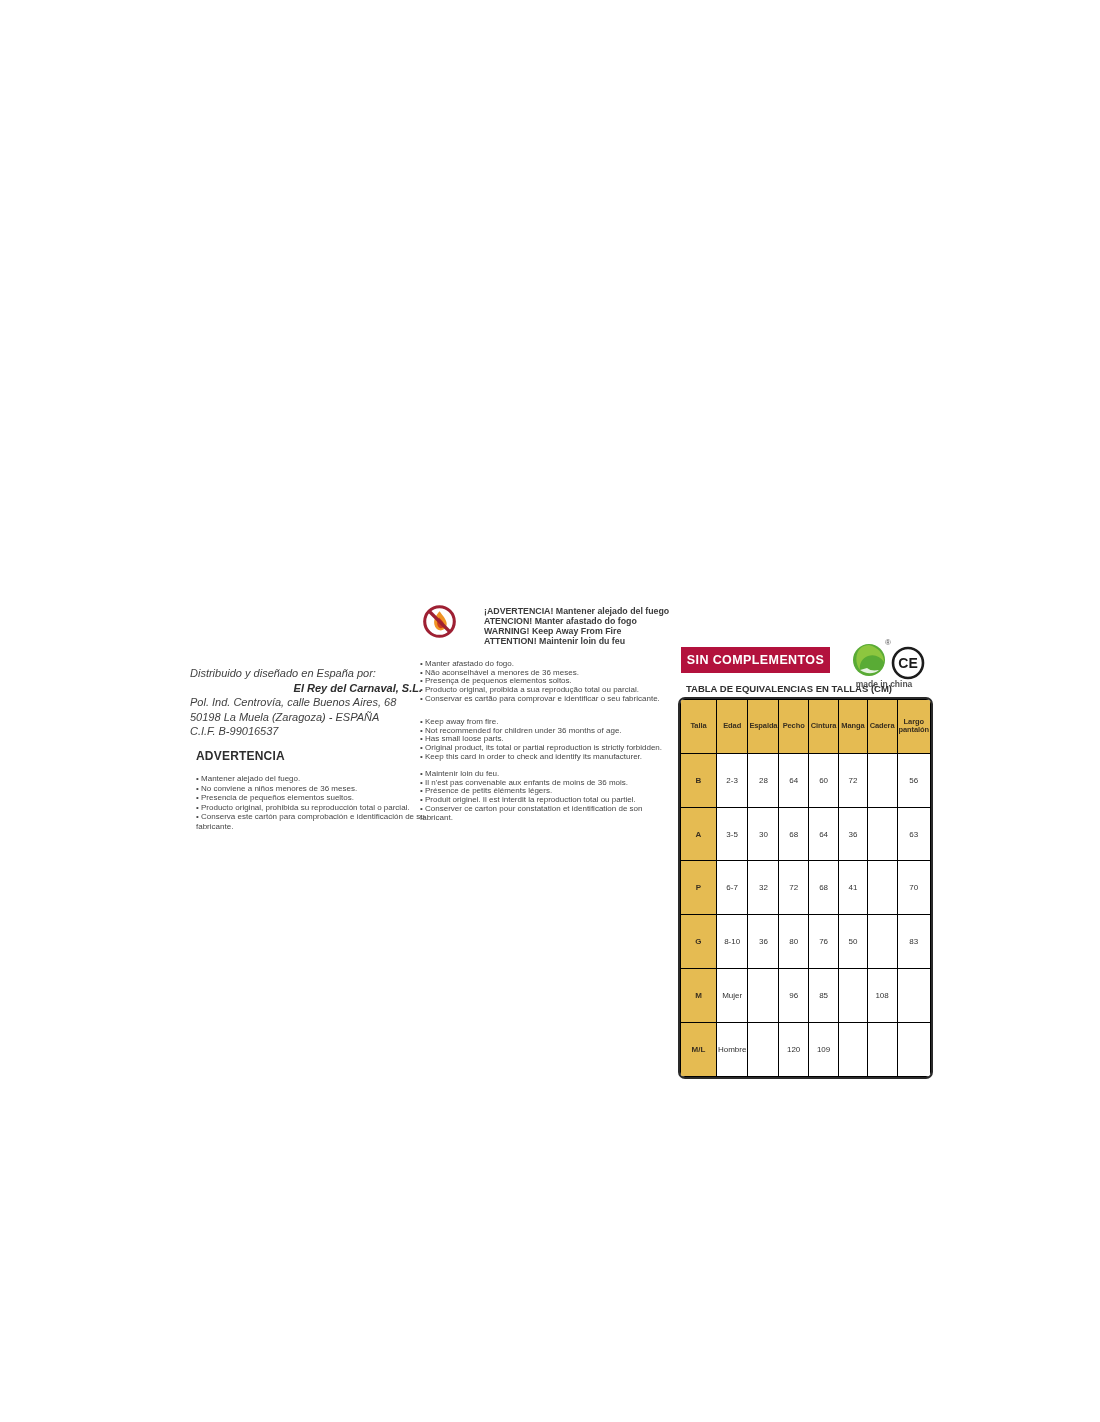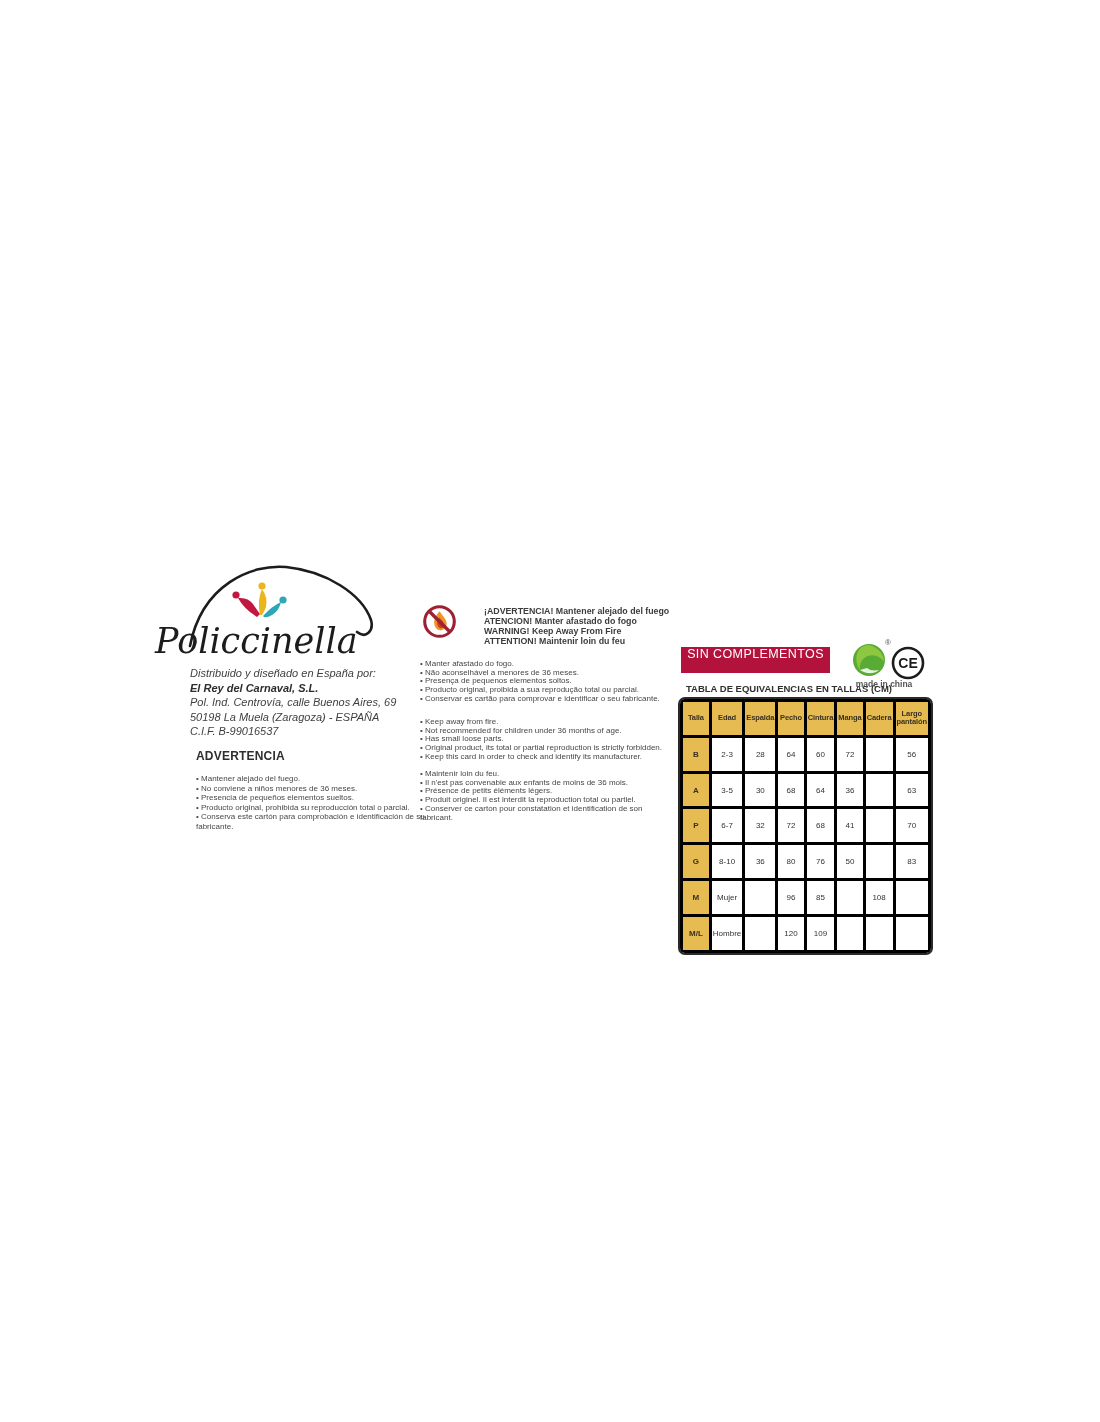--- a/index.html
+++ b/index.html
@@ -3,77 +3,61 @@
 <meta charset="utf-8">
 <style>
   html,body{margin:0;padding:0;background:#ffffff;}
   .page{position:relative;width:1100px;height:1422px;background:#ffffff;overflow:hidden;
         font-family:"Liberation Sans",sans-serif;color:#474747;}
   .abs{position:absolute;}
 
   
   .logo{left:150px;top:556px;width:238px;height:110px;}
   .distributor{left:190px;top:666px;width:232px;font-size:11px;line-height:14.6px;color:#3f3f3f;font-style:italic;}
-  .distributor .bold{font-weight:bold;color:#2d2d2d;}
+  .distributor .bold{font-weight:bold;color:#2d2d2d;text-align:right;}
   .advertencia{left:196px;top:749px;width:230px;}
   .adv-title{font-size:12px;font-weight:bold;color:#2e2e2e;letter-spacing:.2px;margin-bottom:11px;}
   .bullets-es{font-size:8px;line-height:9.6px;color:#474747;}
 
   
   .warn-head{left:421px;top:603px;width:250px;display:flex;gap:26px;align-items:flex-start;}
   .warn-lines{font-size:8.8px;line-height:9.9px;font-weight:600;color:#3c3c3c;padding-top:4px;}
   .lang-block{width:252px;font-size:8px;line-height:8.7px;color:#474747;}
   .lang-pt{left:420px;top:660px;}
   .lang-en{left:420px;top:718px;}
   .lang-fr{left:420px;top:770px;}
 
   
   .badge{left:681px;top:647px;width:149px;height:26px;background:#b3123d;color:#ffffff;
-         font-size:12.5px;font-weight:normal;letter-spacing:.4px;
-         display:flex;justify-content:center;}
+         font-size:12.5px;font-weight:bold;letter-spacing:.4px;
+         display:flex;align-items:center;justify-content:center;}
   .greendot{left:852px;top:643px;width:34px;height:34px;}
   .reg-mark{left:885px;top:638px;font-size:8px;color:#555;}
   .ce-mark{left:891px;top:646px;width:34px;height:34px;}
   .made-in{left:850px;top:679px;width:68px;text-align:center;font-size:8.5px;font-weight:bold;color:#555;}
   .table-title{left:678px;top:683px;font-size:9.5px;font-weight:bold;color:#2f2f2f;margin-left:8px;}
   .table-wrap{left:678px;top:697px;width:251px;border:2px solid #2a2a2a;border-radius:7px;overflow:hidden;}
   table.sizes{width:100%;border-collapse:collapse;}
-  table.sizes th,table.sizes td{border:3px solid #000000;height:16.8px;text-align:center;
-      font-size:8px;color:#333;padding:8px 1px;}
+  table.sizes th,table.sizes td{border:1px solid #000000;height:16.8px;text-align:center;
+      font-size:8px;color:#333;padding:18px 1px;}
   table.sizes th{background:#e5bb52;font-weight:bold;line-height:8.4px;font-size:7.5px;letter-spacing:-.1px;color:#3a3020;}
   table.sizes td.talla{background:#e5bb52;font-weight:bold;color:#3a3020;}
   table.sizes tr{border:1px solid #2e2e2e;}
   .line{white-space:normal;}
 </style>
 </head>
 <body>
 
 <div class="page">
 
-  <div class="abs logo">
-    <svg width="238" height="110" viewBox="0 0 238 110">
-
-      <path d="M 40 90 C 52 28 102 8 136 11 C 176 15 212 38 221 64 C 224 75 216 83 207 76" fill="none" stroke="#1c1c1c" stroke-width="2.6" stroke-linecap="round"></path>
-
-      <g>
-        <path d="M107 61 Q 94 53 88 42 Q 98 41 103 48 Q 107 54 110 58 Z" fill="#c01840"></path>
-        <path d="M110 59 Q 107 44 112 33 Q 118 41 116 51 Q 114 56 112 59 Z" fill="#eab61e"></path>
-        <path d="M113 60 Q 122 50 131 46 Q 129 55 122 59 Q 117 62 114 61 Z" fill="#2ea7b9"></path>
-        <circle cx="86" cy="39" r="3.6" fill="#c01840"></circle>
-        <circle cx="112" cy="30" r="3.6" fill="#eab61e"></circle>
-        <circle cx="133" cy="44" r="3.6" fill="#2ea7b9"></circle>
-      </g>
-      <text x="5" y="97" font-family="DejaVu Serif, serif" font-style="italic" font-size="35" fill="#1c1c1c">Policcinella</text>
-    </svg>
-  </div>
 
   <div class="abs distributor">
     <div>Distribuido y diseñado en España por:</div>
     <div class="bold">El Rey del Carnaval, S.L.</div>
-    <div>Pol. Ind. Centrovía, calle Buenos Aires, 69</div>
+    <div>Pol. Ind. Centrovía, calle Buenos Aires, 68</div>
     <div>50198 La Muela (Zaragoza) - ESPAÑA</div>
     <div>C.I.F. B-99016537</div>
   </div>
 
   <div class="abs advertencia">
     <div class="adv-title">ADVERTENCIA</div>
     <div class="bullets-es">
         <div class="line">• Mantener alejado del fuego.</div>
         <div class="line">• No conviene a niños menores de 36 meses.</div>
         <div class="line">• Presencia de pequeños elementos sueltos.</div>

